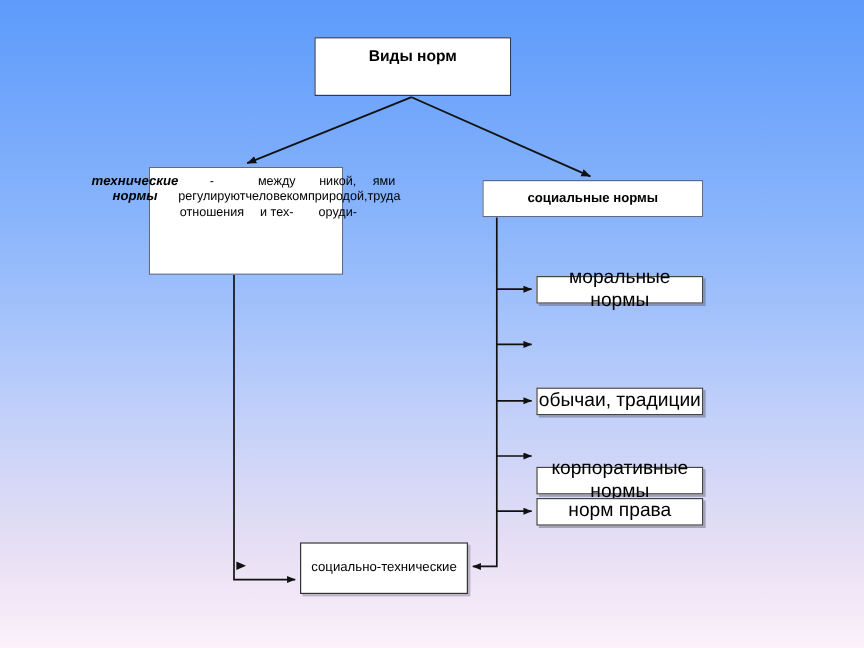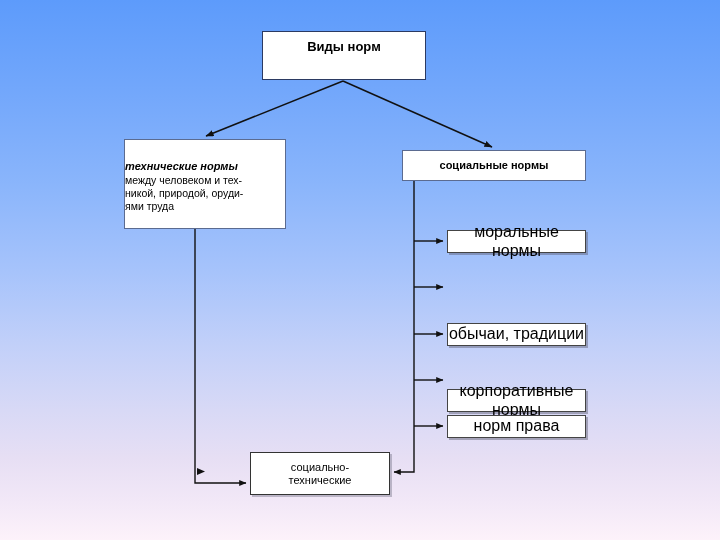--- a/index.html
+++ b/index.html
@@ -56,21 +56,20 @@
   
   .node-technical {
     left: 124px;
     top: 139px;
     width: 162px;
     height: 90px;
     border: 1.3px solid #5b6b90;
     font-size: 10.5px;
     align-items: flex-start;
     padding-top: 5px;
-    flex-direction: column;
   }
   .node-technical .head {
     font-weight: bold;
     font-style: italic;
     font-size: 11px;
     margin-bottom: 1px;
   }
   .node-technical .body {
     font-size: 10.5px;
     line-height: 1.25;
@@ -98,21 +97,21 @@
   }
 
   
   .node-bottom {
     left: 250px;
     top: 452px;
     width: 140px;
     height: 43px;
     border: 1.3px solid #333333;
     font-size: 11px;
-    flex-direction: column;
+    flex-direction: row;
     box-shadow: 2px 2px 0 0 rgba(90,90,110,0.35);
   }
 
   
   #wires {
     position: absolute;
     left: 0;
     top: 0;
     width: 720px;
     height: 540px;
@@ -150,20 +149,21 @@
     <line x1="414" y1="380" x2="443" y2="380" stroke="#111111" stroke-width="1.4" marker-end="url(#ahs)"></line>
     <line x1="414" y1="426" x2="443" y2="426" stroke="#111111" stroke-width="1.4" marker-end="url(#ahs)"></line>
   </svg>
 
   <div class="node node-title">
     <span>Виды норм</span>
   </div>
 
   <div class="node node-technical">
     <span class="head">технические нормы</span>
+    <span class="body">- регулируют отношения</span>
     <span class="body">между человеком и тех-</span>
     <span class="body">никой, природой, оруди-</span>
     <span class="body">ями труда</span>
   </div>
 
   <div class="node node-social">
     <span>социальные нормы</span>
   </div>
 
   <div class="node node-sub" style="top:230px;">

